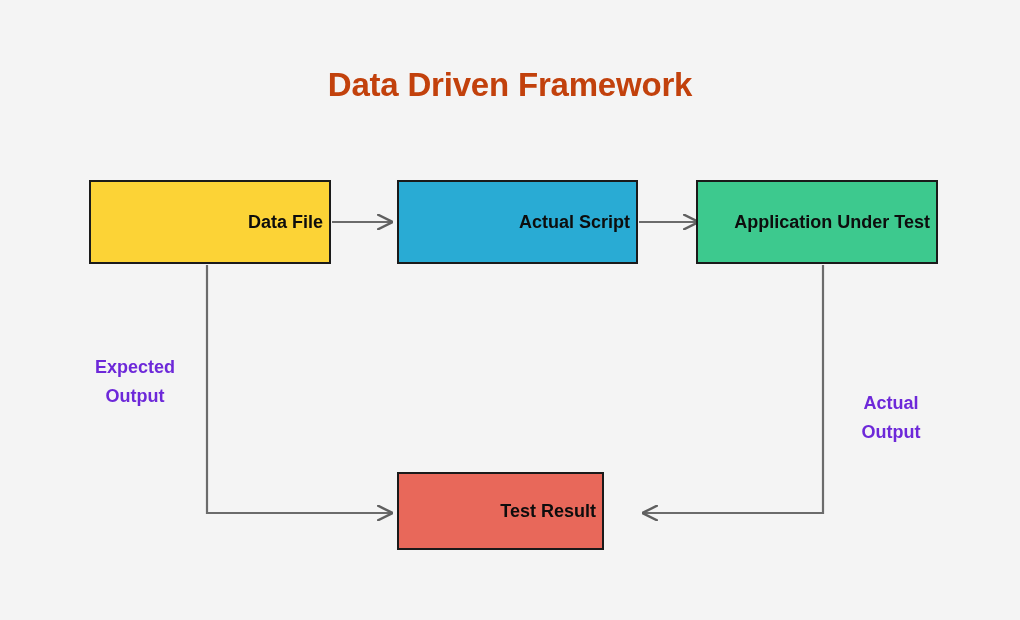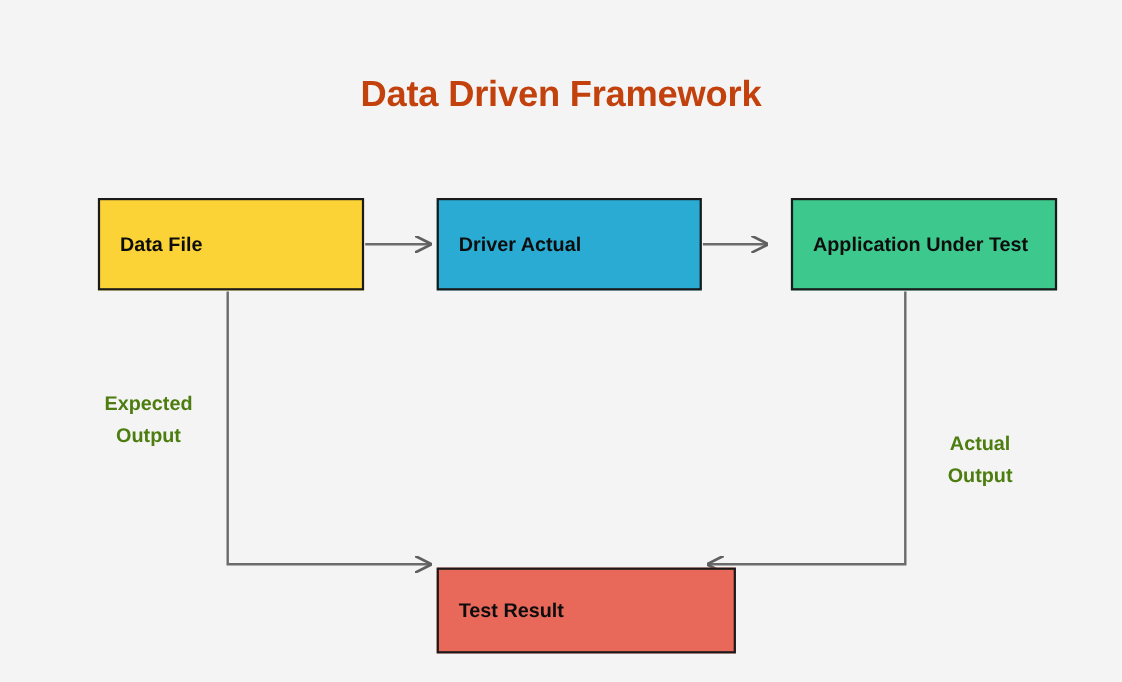--- a/index.html
+++ b/index.html
@@ -36,38 +36,38 @@
     font-weight: bold;
     color: #c2410c;
     letter-spacing: -0.2px;
   }
   .node {
     position: absolute;
     box-sizing: border-box;
     border: 2px solid #1a1a1a;
     display: flex;
     align-items: center;
-    justify-content: flex-start;
+    justify-content: flex-end;
     text-align: center;
     color: #0d0d0d;
     font-size: 18px;
     font-weight: bold;
     line-height: 1.35;
-    padding: 2px 18px;
+    padding: 2px 6px;
   }
   #node-data-file   { left: 89px;  top: 180px; width: 242px; height: 84px; background: #fcd336; }
   #node-driver      { left: 397px; top: 180px; width: 241px; height: 84px; background: #29abd4; }
-  #node-aut         { left: 719px; top: 180px; width: 242px; height: 84px; background: #3dc98e; }
-  #node-test-result { left: 397px; top: 472px; width: 272px; height: 78px; background: #e8685a; margin-top: 44px; }
+  #node-aut         { left: 696px; top: 180px; width: 242px; height: 84px; background: #3dc98e; }
+  #node-test-result { left: 397px; top: 472px; width: 207px; height: 78px; background: #e8685a; }
 
   .edge-label {
     position: absolute;
     font-size: 18px;
     font-weight: bold;
-    color: #4d7c0f;
+    color: #6d28d9;
     line-height: 1.6;
     text-align: center;
     white-space: pre-line;
   }
   #label-expected { left: 68px;  top: 353px; width: 134px; }
   #label-actual   { left: 833px; top: 353px; width: 116px; margin-top: 36px; }
 </style>
 </head>
 <body>
 
@@ -92,21 +92,21 @@
     <path d="M 207 265 L 207 513 L 391 513" fill="none" stroke="#6b6b6b" stroke-width="2.2" marker-end="url(#arrow-r)"></path>
 
     <path d="M 823 265 L 823 513 L 644 513" fill="none" stroke="#6b6b6b" stroke-width="2.2" marker-end="url(#arrow-l)"></path>
   </svg>
 
   <div class="node" id="node-data-file">
     <span>Data File</span>
   </div>
 
   <div class="node" id="node-driver">
-    <span>Driver Actual</span>
+    <span>Actual Script</span>
   </div>
 
   <div class="node" id="node-aut">
     <span>Application Under Test</span>
   </div>
 
   <div class="node" id="node-test-result">
     <span>Test Result</span>
   </div>
 

